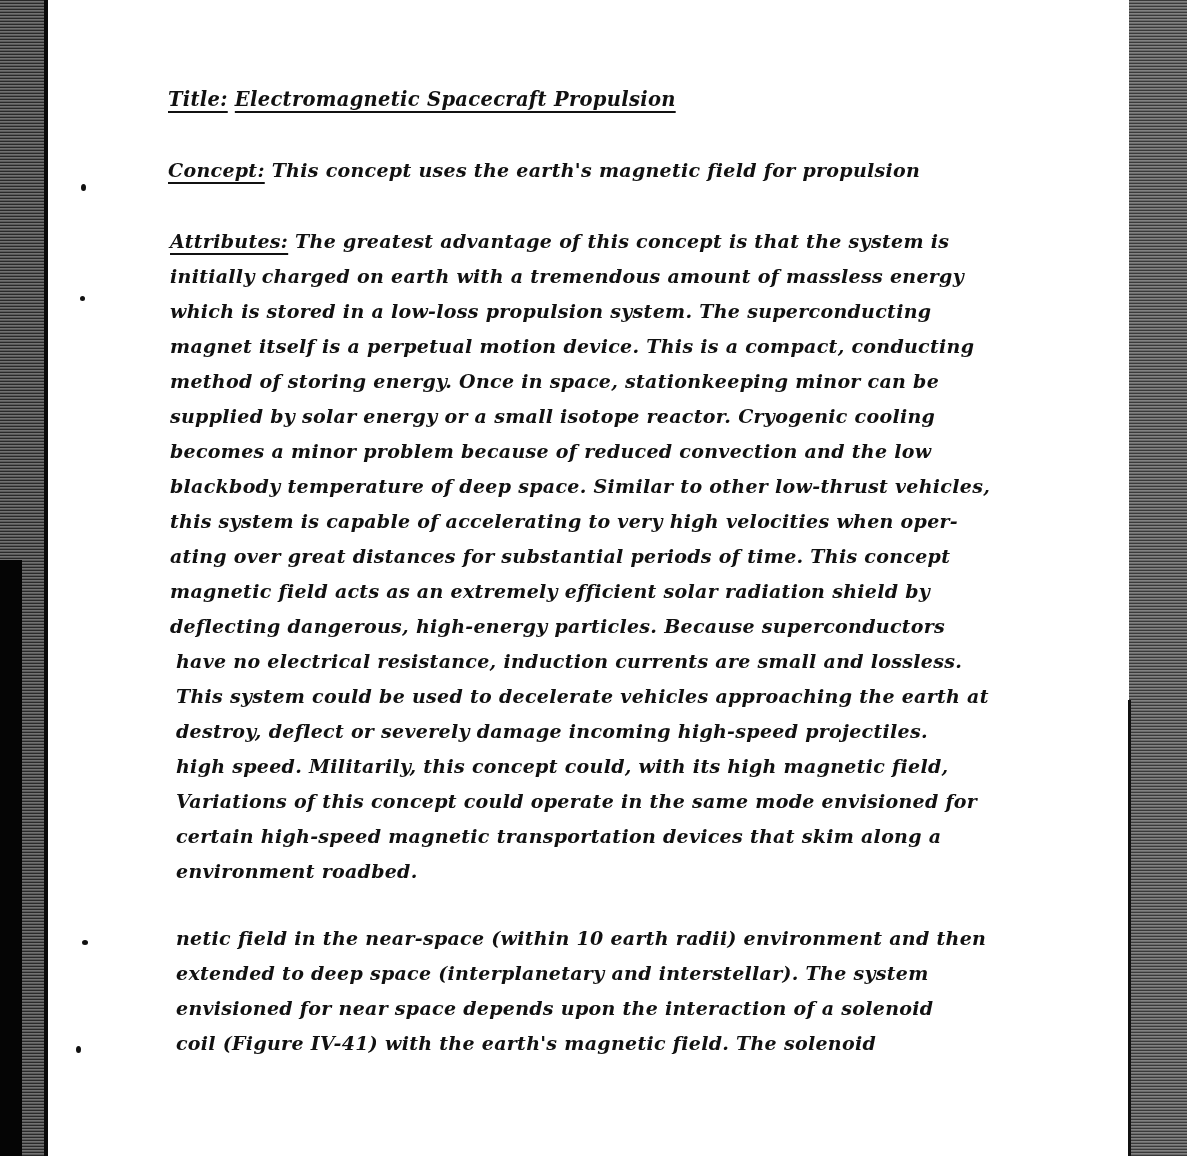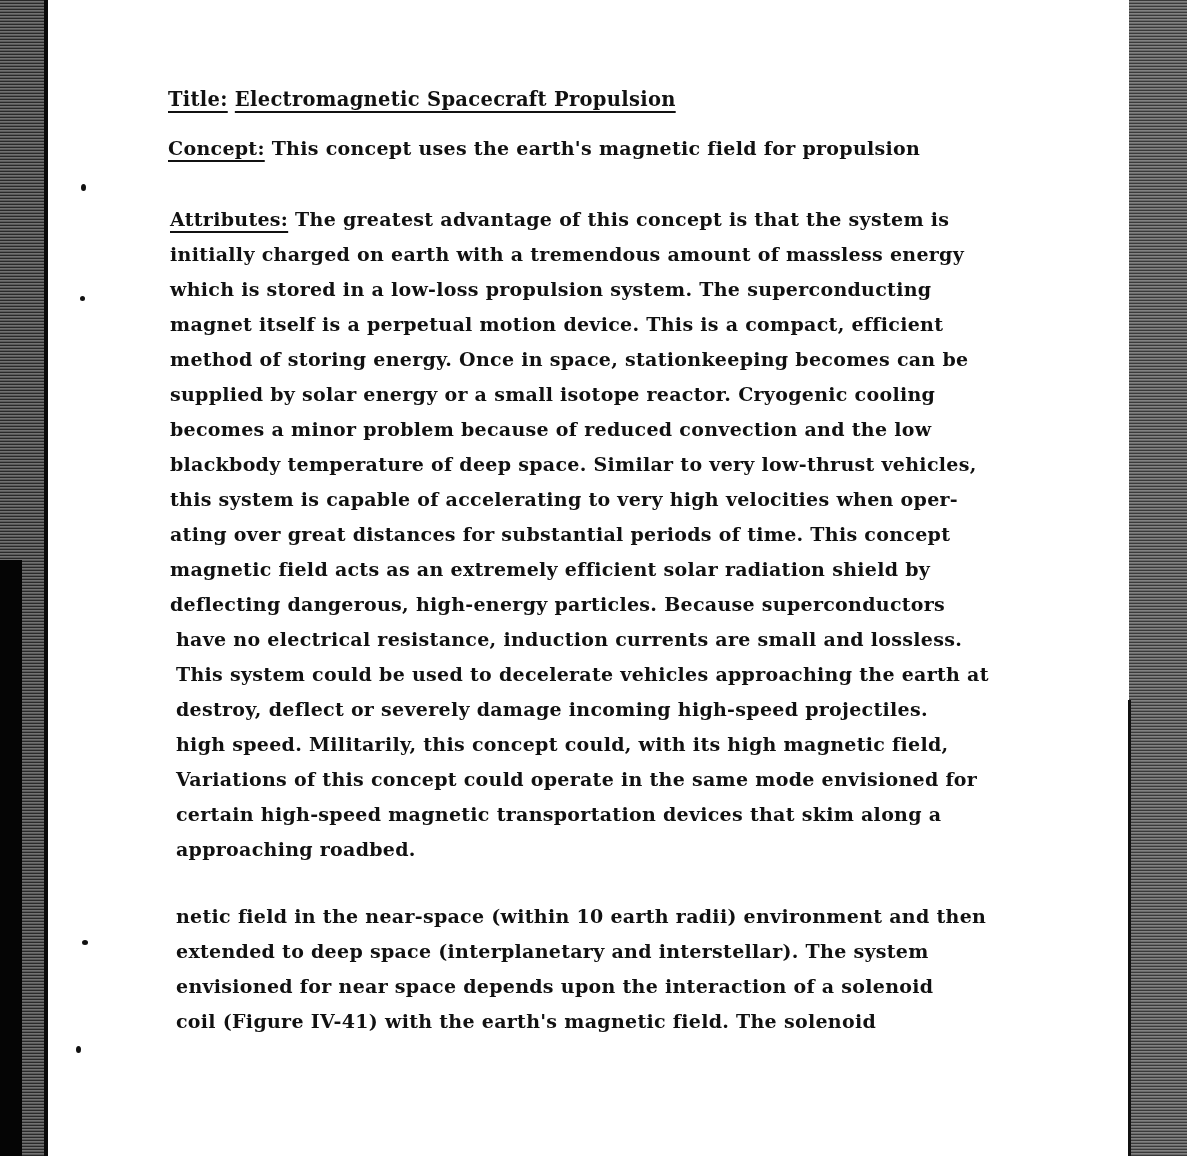--- a/index.html
+++ b/index.html
@@ -57,38 +57,39 @@
     }
 
     .page {
       position: absolute;
       left: 168px;
       top: 84px;
       width: 880px;
       font-size: 19px;
       font-weight: bold;
       letter-spacing: 0.3px;
+      font-style: italic;
     }
     .title-line {
       height: 32px;
       line-height: 32px;
       font-size: 19.5px;
     }
     .label {
       text-decoration: underline;
       text-decoration-thickness: 2px;
       text-underline-offset: 5px;
     }
     .title-text {
       text-decoration: underline;
       text-decoration-thickness: 2px;
       text-underline-offset: 5px;
     }
     .concept {
-      margin-top: 16px;
+      margin-top: 38px;
       line-height: 32px;
     }
     .section {
       margin-top: 38px;
     }
     .line {
       display: block;
       height: 35px;
       line-height: 35px;
       white-space: nowrap;
@@ -126,36 +127,36 @@
     <span>This concept uses the earth's magnetic field for propulsion</span>
   </div>
 
   <div class="section attr">
     <span class="line">
       <span class="label">Attributes:</span>
       <span>The greatest advantage of this concept is that the system is</span>
     </span>
     <span class="line">initially charged on earth with a tremendous amount of massless energy</span>
     <span class="line">which is stored in a low-loss propulsion system.  The superconducting</span>
-    <span class="line">magnet itself is a perpetual motion device.  This is a compact, efficient</span>
-    <span class="line">method of storing energy.  Once in space, stationkeeping becomes can be</span>
+    <span class="line">magnet itself is a perpetual motion device.  This is a compact, conducting</span>
+    <span class="line">method of storing energy.  Once in space, stationkeeping minor can be</span>
     <span class="line">supplied by solar energy or a small isotope reactor.  Cryogenic cooling</span>
     <span class="line">becomes a minor problem because of reduced convection and the low</span>
-    <span class="line">blackbody temperature of deep space.  Similar to very low-thrust vehicles,</span>
+    <span class="line">blackbody temperature of deep space.  Similar to other low-thrust vehicles,</span>
     <span class="line">this system is capable of accelerating to very high velocities when oper-</span>
     <span class="line">ating over great distances for substantial periods of time.  This concept</span>
     <span class="line">magnetic field acts as an extremely efficient solar radiation shield by</span>
     <span class="line">deflecting dangerous, high-energy particles.  Because superconductors</span>
     <span class="line indent">have no electrical resistance, induction currents are small and lossless.</span>
     <span class="line indent">This system could be used to decelerate vehicles approaching the earth at</span>
     <span class="line indent">destroy, deflect or severely damage incoming high-speed projectiles.</span>
     <span class="line indent">high speed.  Militarily, this concept could, with its high magnetic field,</span>
     <span class="line indent">Variations of this concept could operate in the same mode envisioned for</span>
     <span class="line indent">certain high-speed magnetic transportation devices that skim along a</span>
-    <span class="line indent">approaching roadbed.</span>
+    <span class="line indent">environment roadbed.</span>
   </div>
 
   <div class="desc">
     <span class="line">netic field in the near-space (within 10 earth radii) environment and then</span>
     <span class="line">extended to deep space (interplanetary and interstellar).  The system</span>
     <span class="line">envisioned for near space depends upon the interaction of a solenoid</span>
     <span class="line">coil (Figure IV-41) with the earth's magnetic field.  The solenoid</span>
   </div>
 
 </div>

